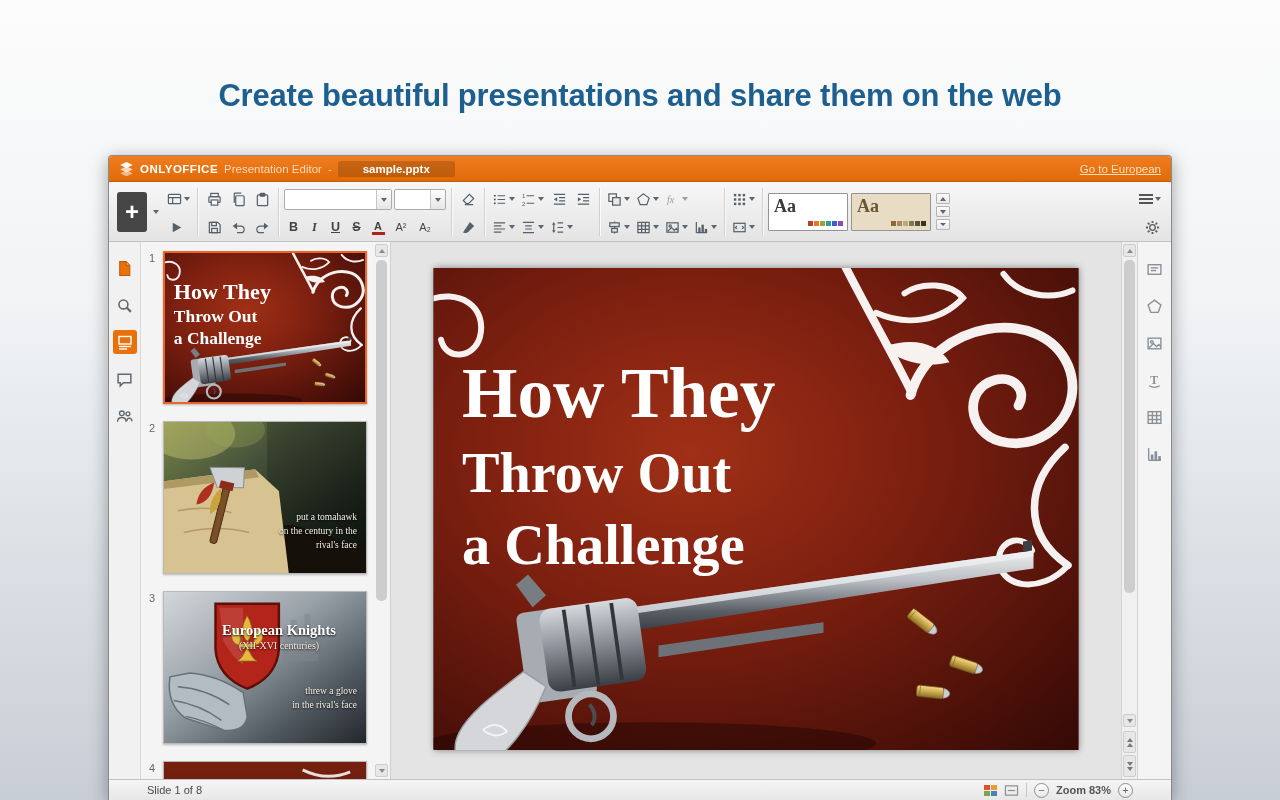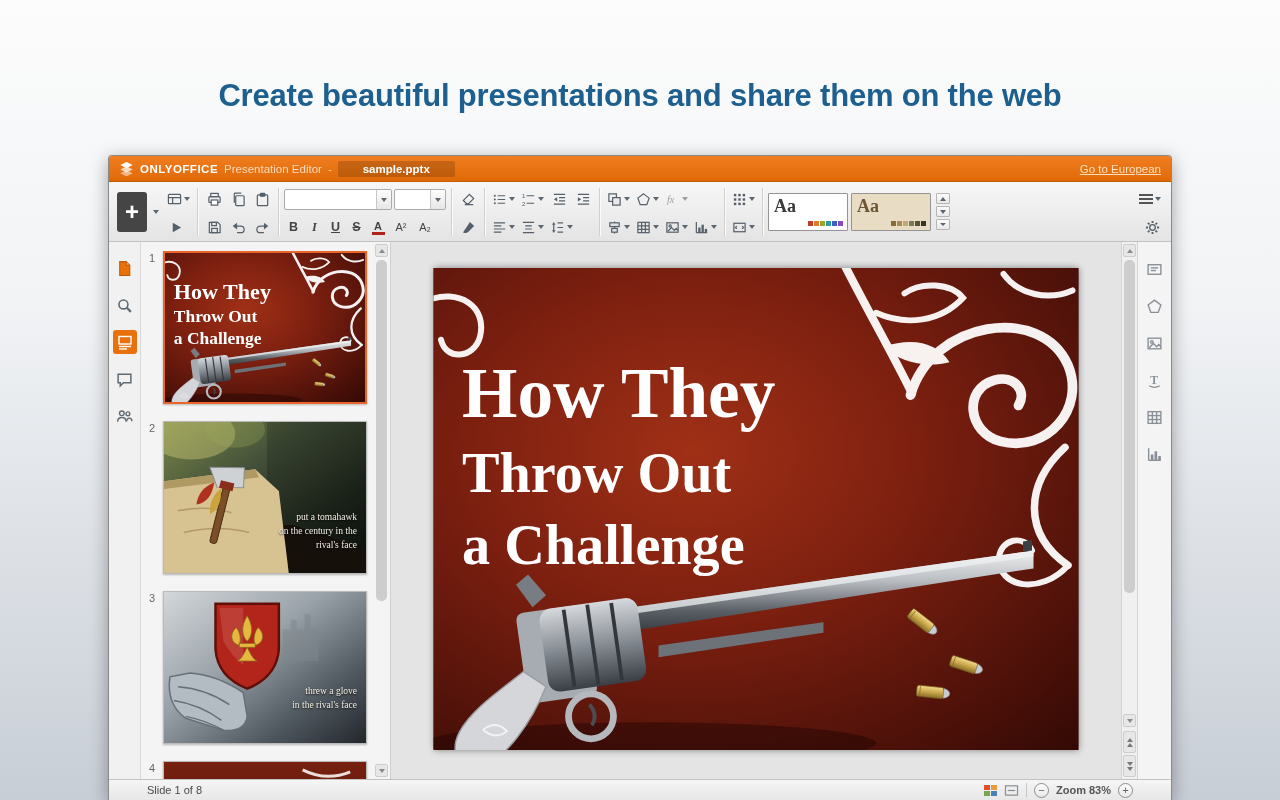--- a/index.html
+++ b/index.html
@@ -699,20 +699,24 @@
                     <path d="M95,36 C102,42 101,52 92,54 C90,48 91,41 95,36"></path>
                     <rect x="76" y="52" width="16" height="4"></rect>
                     <path d="M84,56 C80,64 78,68 74,70 L94,70 C90,68 88,64 84,56"></path>
                   </g>
                 </g>
                 <g>
                   <path d="M6,86 q-4,28 16,42 l38,12 q22,2 24,-14 l-4,-24 q-26,-18 -54,-20 Z" fill="#b4bcc3" stroke="#667078" stroke-width="1.5"></path>
                   <path d="M14,96 q28,2 52,18 M10,110 q26,4 48,20 M22,126 q20,4 38,14" stroke="#667078" fill="none" stroke-width="1.5"></path>
                 </g>
               </svg>
+              <div class="t-head" style="top:30px">
+                <span class="tt">European Knights</span>
+                <span class="ts">(XII-XVI centuries)</span>
+              </div>
               <div class="t-body" style="top:92px">
                 <span>threw a glove</span>
                 <span>in the rival's face</span>
               </div>
             </div>
           </div>
 
           <div class="thumb-item">
             <span class="thumb-num">4</span>
             <div class="thumb-box">

